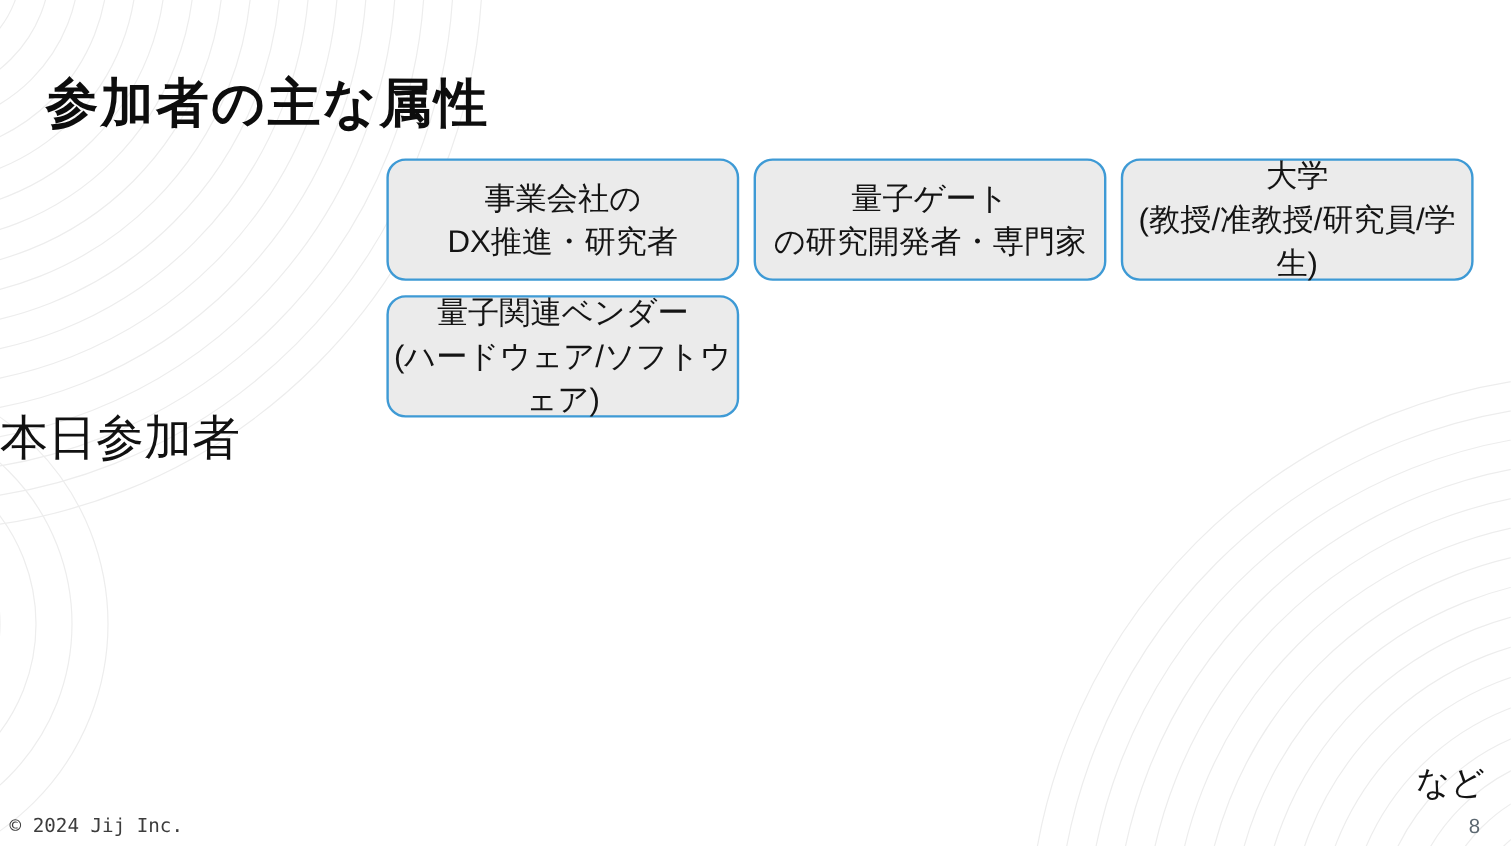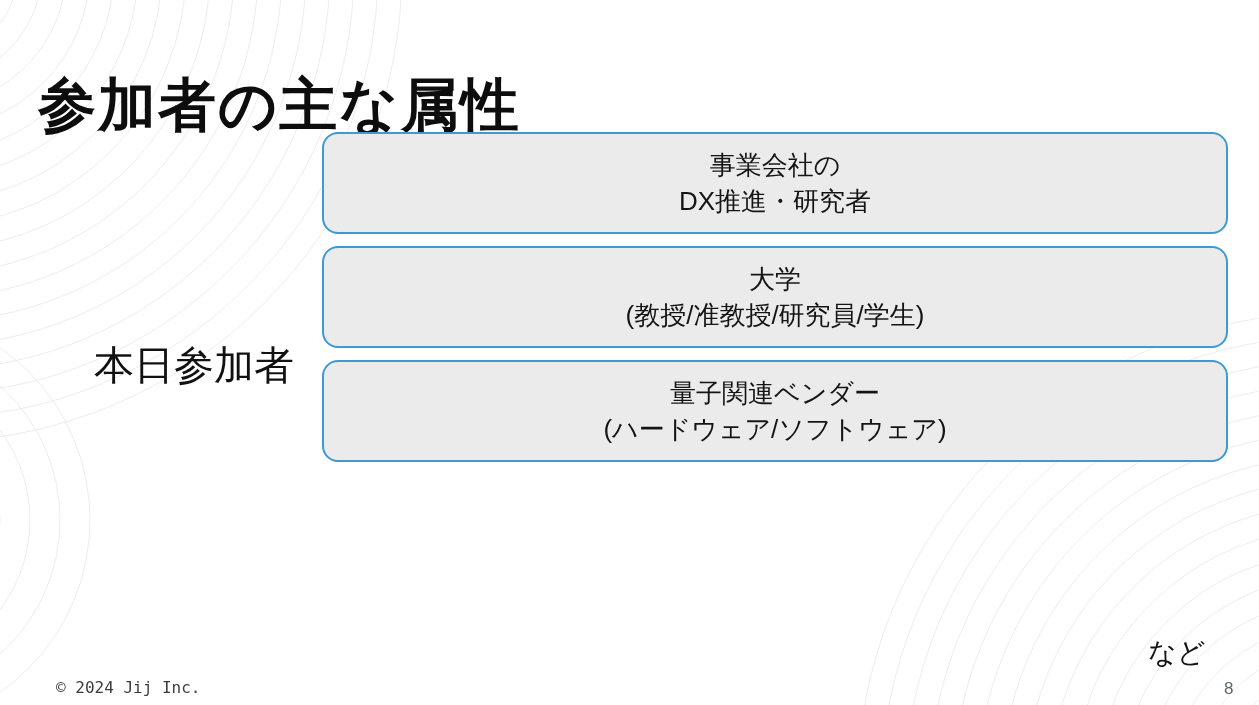--- a/index.html
+++ b/index.html
@@ -20,43 +20,43 @@
     left: 0;
     top: 0;
     width: 1259px;
     height: 705px;
     pointer-events: none;
   }
   .slide-title {
     position: absolute;
     left: 38px;
     top: 28px;
-    font-size: 58px;
+    font-size: 44px;
     font-weight: bold;
     letter-spacing: 2px;
     color: #0d0d0d;
     white-space: nowrap;
   }
   .left-note {
     position: absolute;
     left: 0;
     top: 336px;
     width: 294px;
-    text-align: right;
+    text-align: left;
     font-size: 40px;
     line-height: 1.45;
     color: #111111;
   }
   .boxes-grid {
     position: absolute;
     left: 322px;
     top: 132px;
     width: 906px;
     display: grid;
-    grid-template-columns: 1fr;
+    grid-template-columns: 1fr 1fr 1fr;
     grid-auto-rows: 102px;
     column-gap: 22px;
     row-gap: 26px;
     gap: 12px;
   }
   .attr-box {
     background: #ebebeb;
     border: 2px solid #3e9ad5;
     border-radius: 16px;
     display: flex;
@@ -66,33 +66,32 @@
   }
   .attr-box-text {
     font-size: 26px;
     line-height: 1.4;
     text-align: center;
     white-space: pre-line;
     color: #141414;
   }
   .etc-label {
     position: absolute;
-    left: 1148px;
+    left: 1180px;
     top: 634px;
     font-size: 28px;
     color: #141414;
   }
   .footer-text {
     position: absolute;
     left: 8px;
     top: 678px;
     font-family: "DejaVu Sans Mono", monospace;
     font-size: 16px;
     color: #3c3c3c;
-    margin-left: 48px;
   }
   .page-number {
     position: absolute;
     left: 1224px;
     top: 679px;
     font-size: 17px;
     color: #5b6770;
   }
 </style>
 </head>
@@ -149,20 +148,24 @@
 <div class="left-note">
   <div>本日参加者</div>
 </div>
 
 <div class="boxes-grid">
   <div class="attr-box">
     <span class="attr-box-text">事業会社の
 DX推進・研究者</span>
   </div>
   <div class="attr-box">
+    <span class="attr-box-text">量子ゲート
+の研究開発者・専門家</span>
+  </div>
+  <div class="attr-box">
     <span class="attr-box-text">大学
 (教授/准教授/研究員/学生)</span>
   </div>
   <div class="attr-box">
     <span class="attr-box-text">量子関連ベンダー
 (ハードウェア/ソフトウェア)</span>
   </div>
 </div>
 
 <div class="etc-label">など</div>

